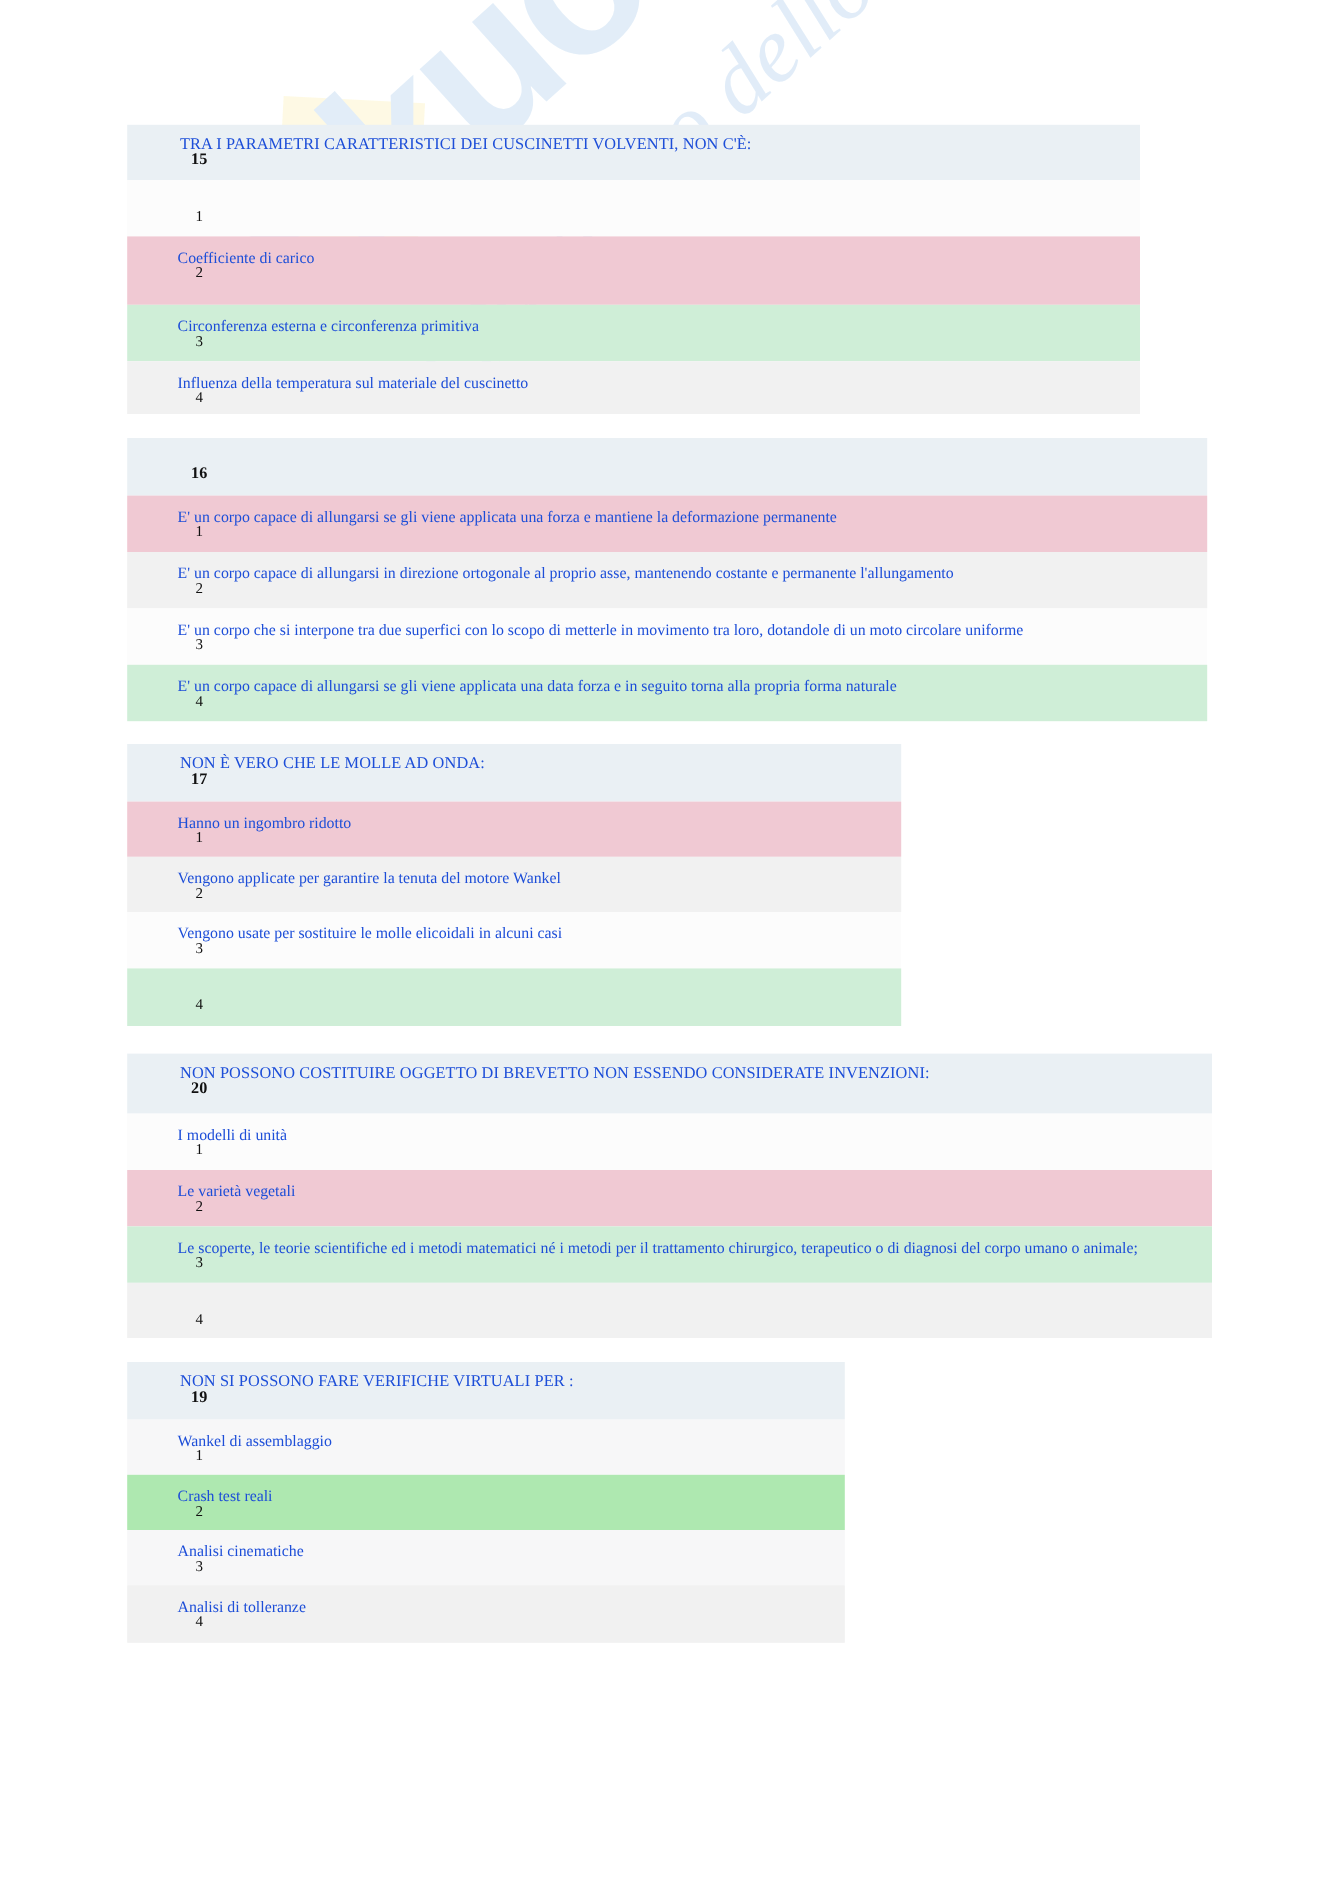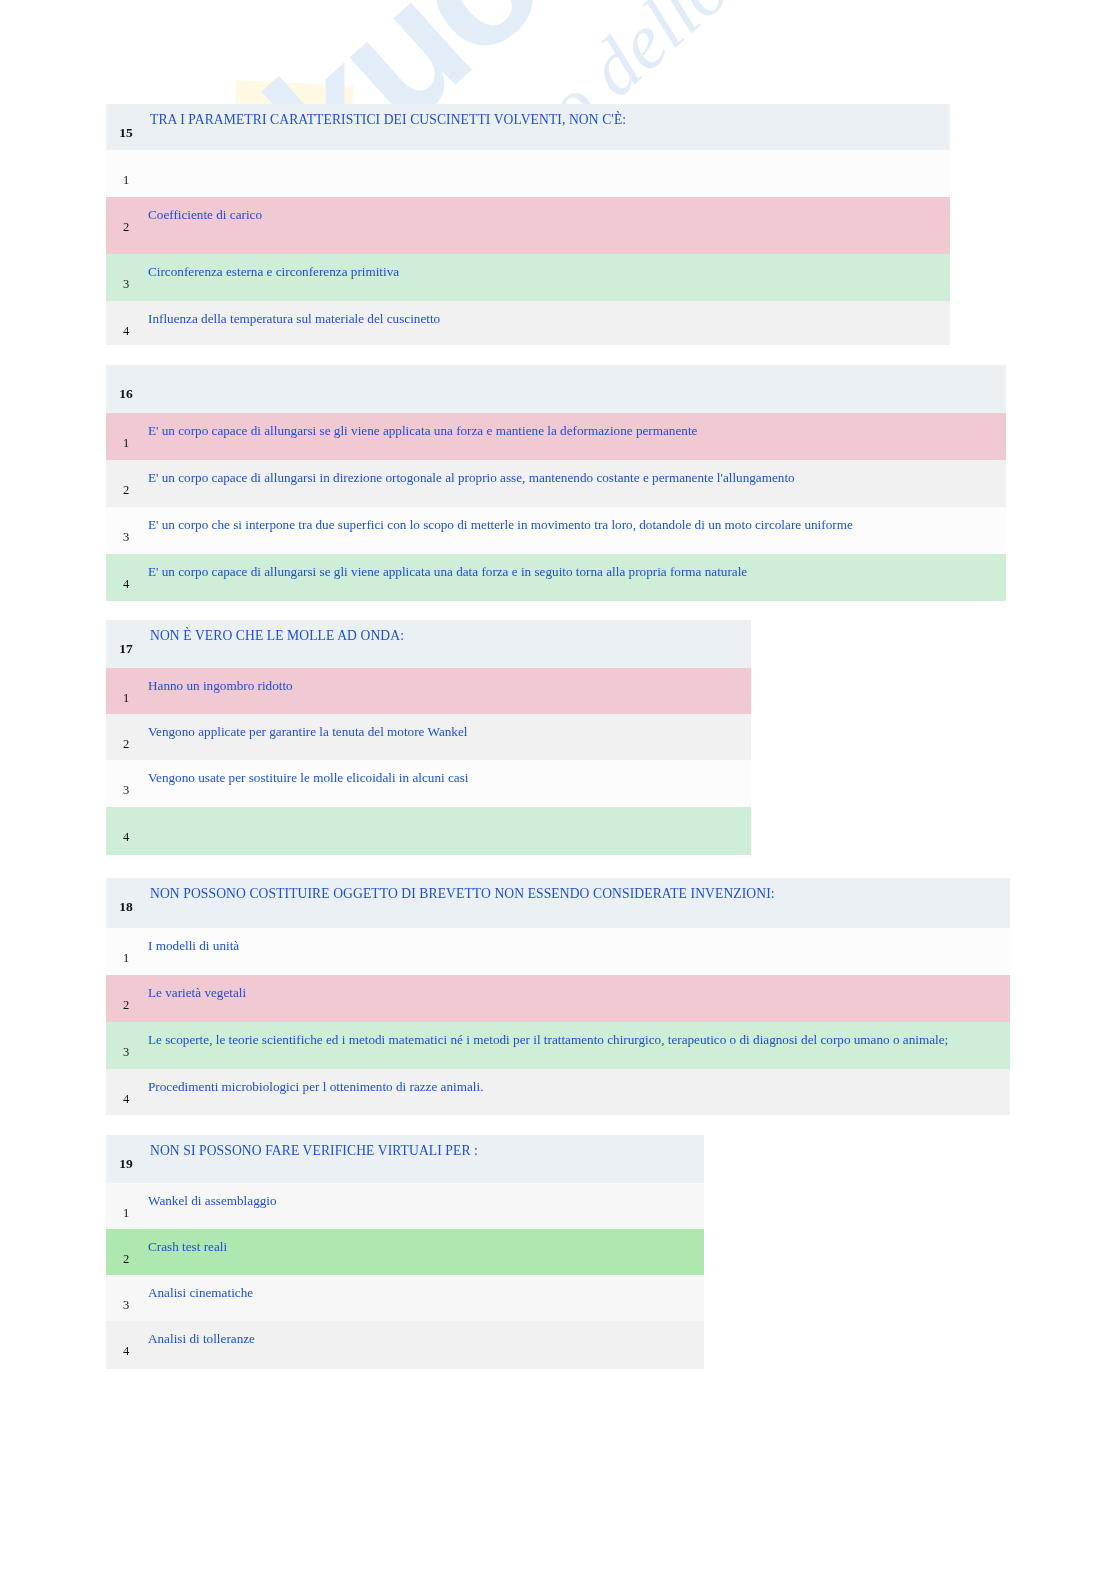--- a/index.html
+++ b/index.html
@@ -44,20 +44,21 @@
     box-sizing: border-box;
   }
   .row .num {
     position: absolute;
     left: 0;
     width: 40px;
     text-align: center;
     font-size: 13.5px;
     color: #111111;
     line-height: 1;
+    padding-left: 40px;
   }
   .row .txt {
     position: absolute;
     left: 42px;
     right: 6px;
     font-size: 13.2px;
     color: #1d4ed8;
     line-height: 1.25;
     white-space: nowrap;
   }
@@ -173,38 +174,37 @@
       <span class="num">3</span>
       <span class="txt">Vengono usate per sostituire le molle elicoidali in alcuni casi</span>
     </div>
     <div class="row ans bg-green" style="height:48px;">
       <span class="num">4</span>
     </div>
   </div>
 
   <div class="qblock" style="top:878px; width:904px;">
     <div class="row head" style="height:50px;">
-      <span class="num">18</span>
+      <span class="num">20</span>
       <span class="txt">NON POSSONO COSTITUIRE OGGETTO DI BREVETTO NON ESSENDO CONSIDERATE INVENZIONI:</span>
     </div>
     <div class="row ans bg-white" style="height:47px;">
       <span class="num">1</span>
       <span class="txt">I modelli di unità</span>
     </div>
     <div class="row ans bg-pink" style="height:47px;">
       <span class="num">2</span>
       <span class="txt">Le varietà vegetali</span>
     </div>
     <div class="row ans bg-green" style="height:47px;">
       <span class="num">3</span>
       <span class="txt">Le scoperte, le teorie scientifiche ed i metodi matematici né i metodi per il trattamento chirurgico, terapeutico o di diagnosi del corpo umano o animale;</span>
     </div>
     <div class="row ans bg-grey" style="height:46px;">
       <span class="num">4</span>
-      <span class="txt">Procedimenti microbiologici per l ottenimento di razze animali.</span>
     </div>
   </div>
 
   <div class="qblock" style="top:1135px; width:598px;">
     <div class="row head" style="height:48px;">
       <span class="num">19</span>
       <span class="txt">NON SI POSSONO FARE VERIFICHE VIRTUALI PER :</span>
     </div>
     <div class="row ans bg-offwhite" style="height:46px;">
       <span class="num">1</span>

